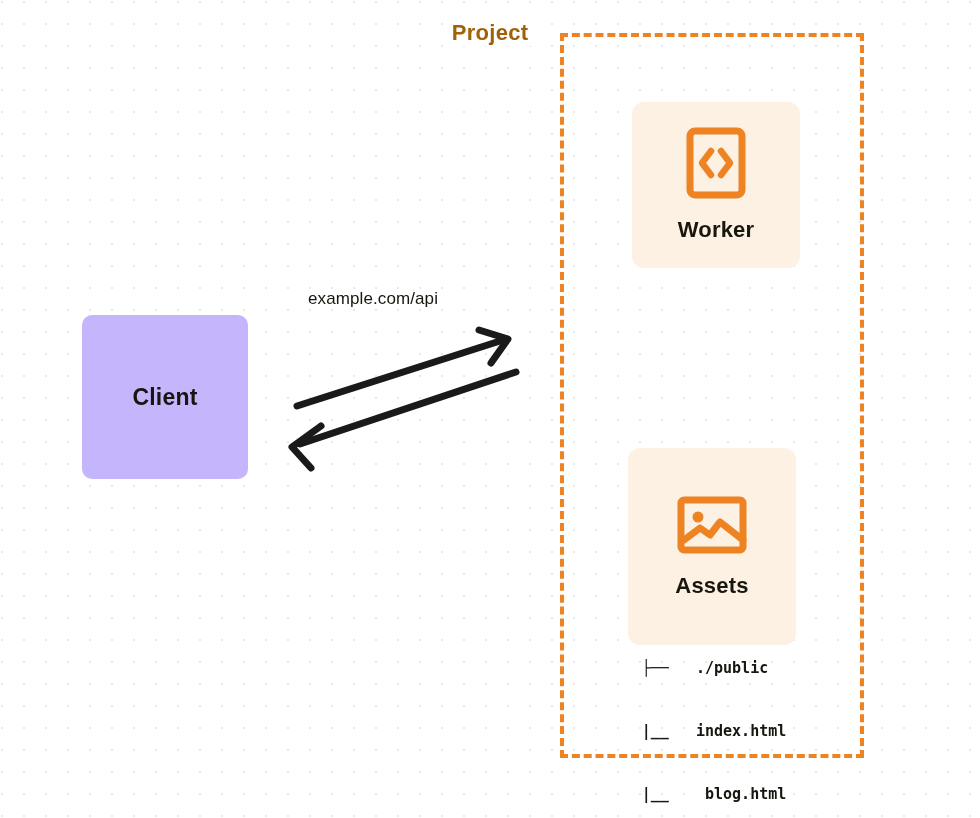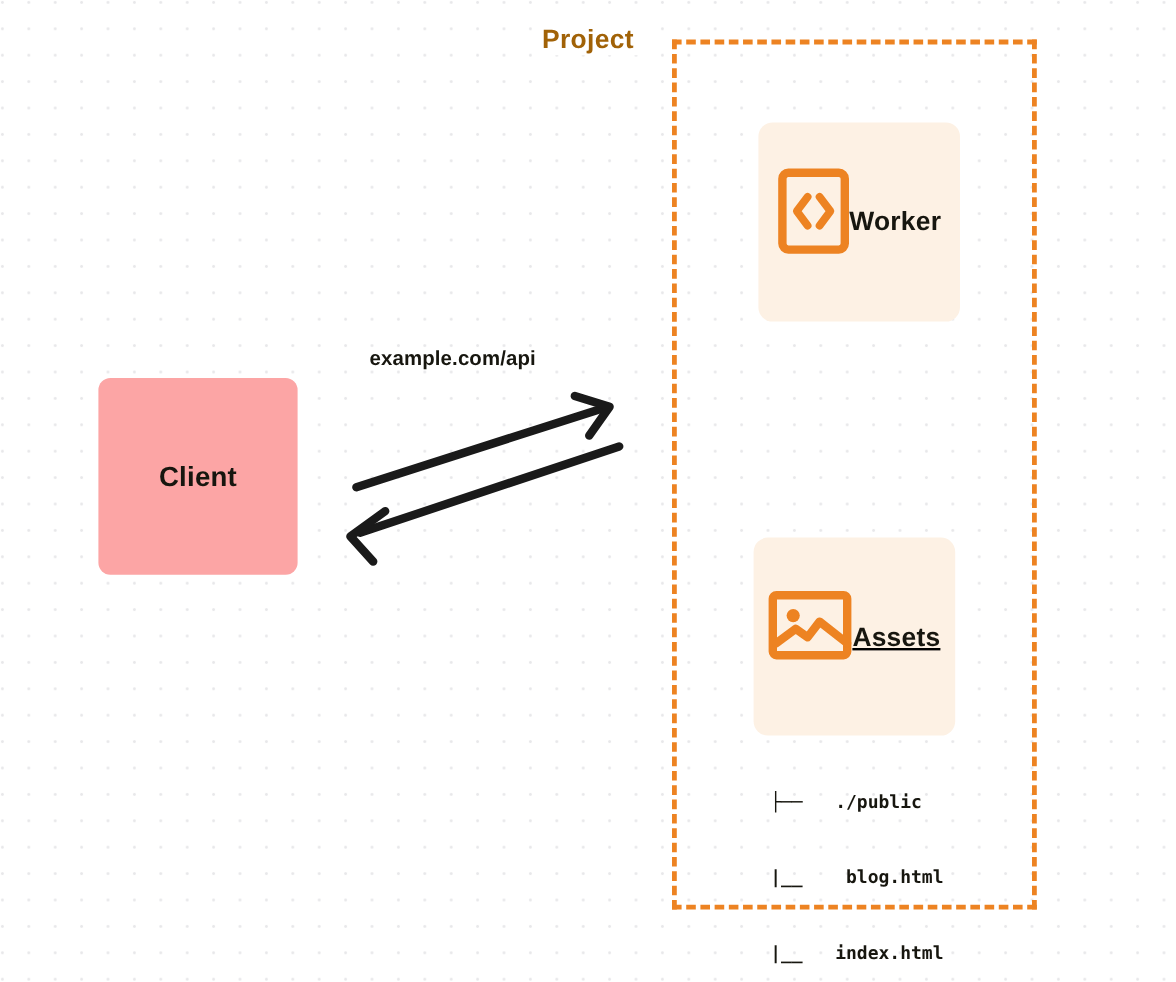--- a/index.html
+++ b/index.html
@@ -24,21 +24,21 @@
     height: 818px;
   }
 
   
   #client-node {
     position: absolute;
     left: 82px;
     top: 315px;
     width: 166px;
     height: 164px;
-    background: #fca5a5;
+    background: #c4b5fd;
     border-radius: 10px;
     display: flex;
     align-items: center;
     justify-content: center;
   }
   #client-node .node-label {
     font-size: 23px;
     font-weight: bold;
     color: #17160f;
     letter-spacing: 0.2px;
@@ -69,33 +69,33 @@
     white-space: nowrap;
   }
 
   
   .service-card {
     position: absolute;
     width: 168px;
     background: #fdf1e4;
     border-radius: 12px;
     display: flex;
+    flex-direction: column;
     align-items: center;
     justify-content: center;
   }
   #worker-card {
     left: 632px;
     top: 102px;
     height: 166px;
   }
   #assets-card {
     left: 628px;
     top: 448px;
-    height: 165px;
-    text-decoration: underline;
+    height: 197px;
   }
   .service-card .card-icon {
     display: block;
     margin-bottom: 14px;
   }
   .service-card .card-label {
     font-size: 22px;
     font-weight: bold;
     color: #17160f;
     letter-spacing: 0.2px;
@@ -119,21 +119,21 @@
     display: block;
     text-align: center;
   }
 
   
   #request-label {
     position: absolute;
     left: 308px;
     top: 289px;
     font-size: 17px;
-    font-weight: bold;
+    font-weight: normal;
     color: #17160f;
     letter-spacing: 0.1px;
     white-space: nowrap;
   }
 
   svg.arrow-layer {
     position: absolute;
     left: 0;
     top: 0;
     width: 980px;
@@ -185,18 +185,18 @@
         <rect x="4" y="5" width="62" height="50" rx="3" stroke="#ed8322" stroke-width="7"></rect>
         <circle cx="21" cy="22" r="5.5" fill="#ed8322"></circle>
         <polyline points="7,45 23,33 33,40 43,27 66,45" fill="none" stroke="#ed8322" stroke-width="7" stroke-linecap="round" stroke-linejoin="round"></polyline>
       </svg>
     </span>
     <span class="card-label">Assets</span>
   </div>
 
   <div id="file-tree">
     <span class="tree-row">├──   ./public</span>
+    <span class="tree-row">  |__   index.html</span>
     <span class="tree-row">  |__    blog.html</span>
-    <span class="tree-row">  |__   index.html</span>
     
   </div>
 
 </div>
 
 </body></html>

